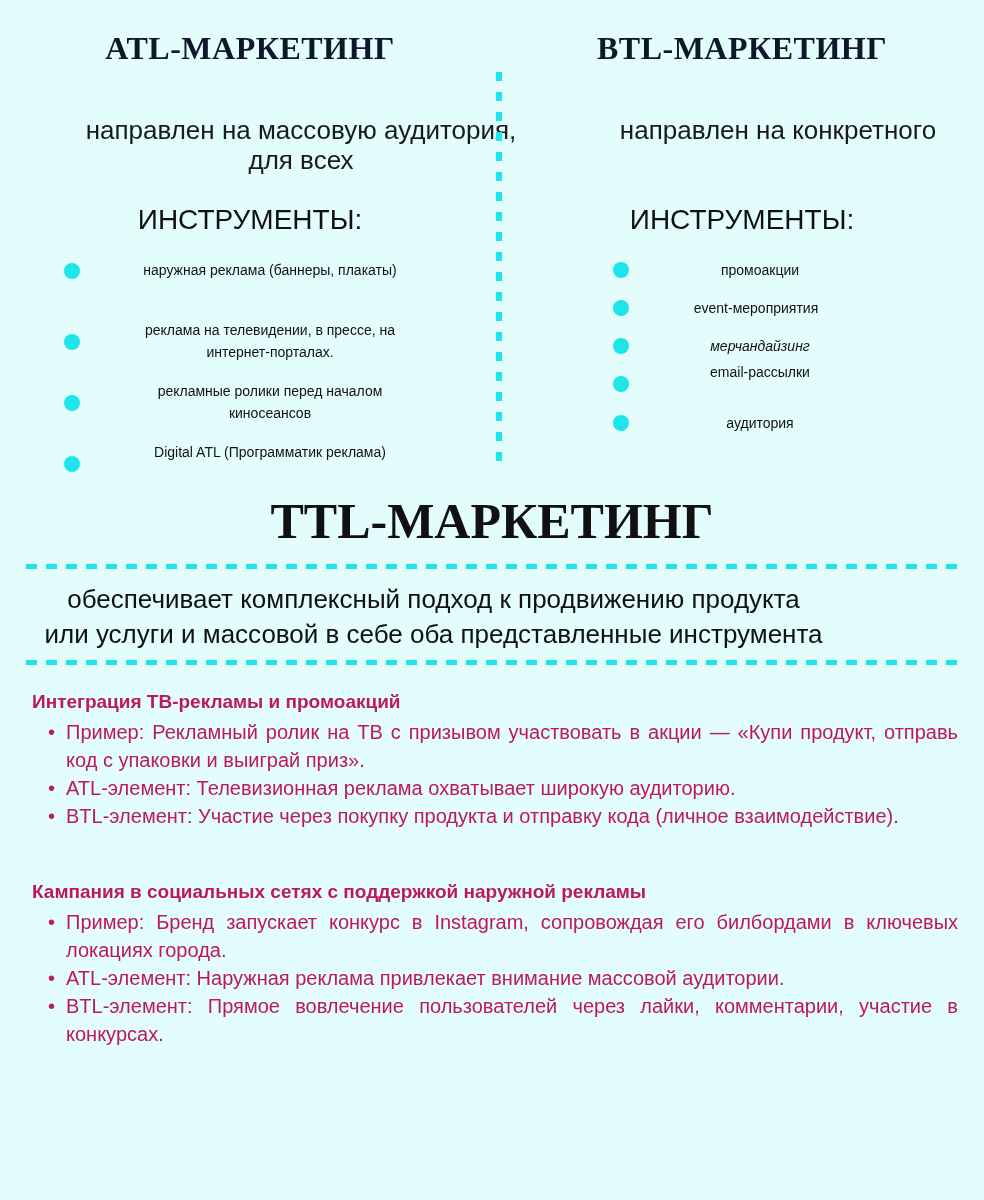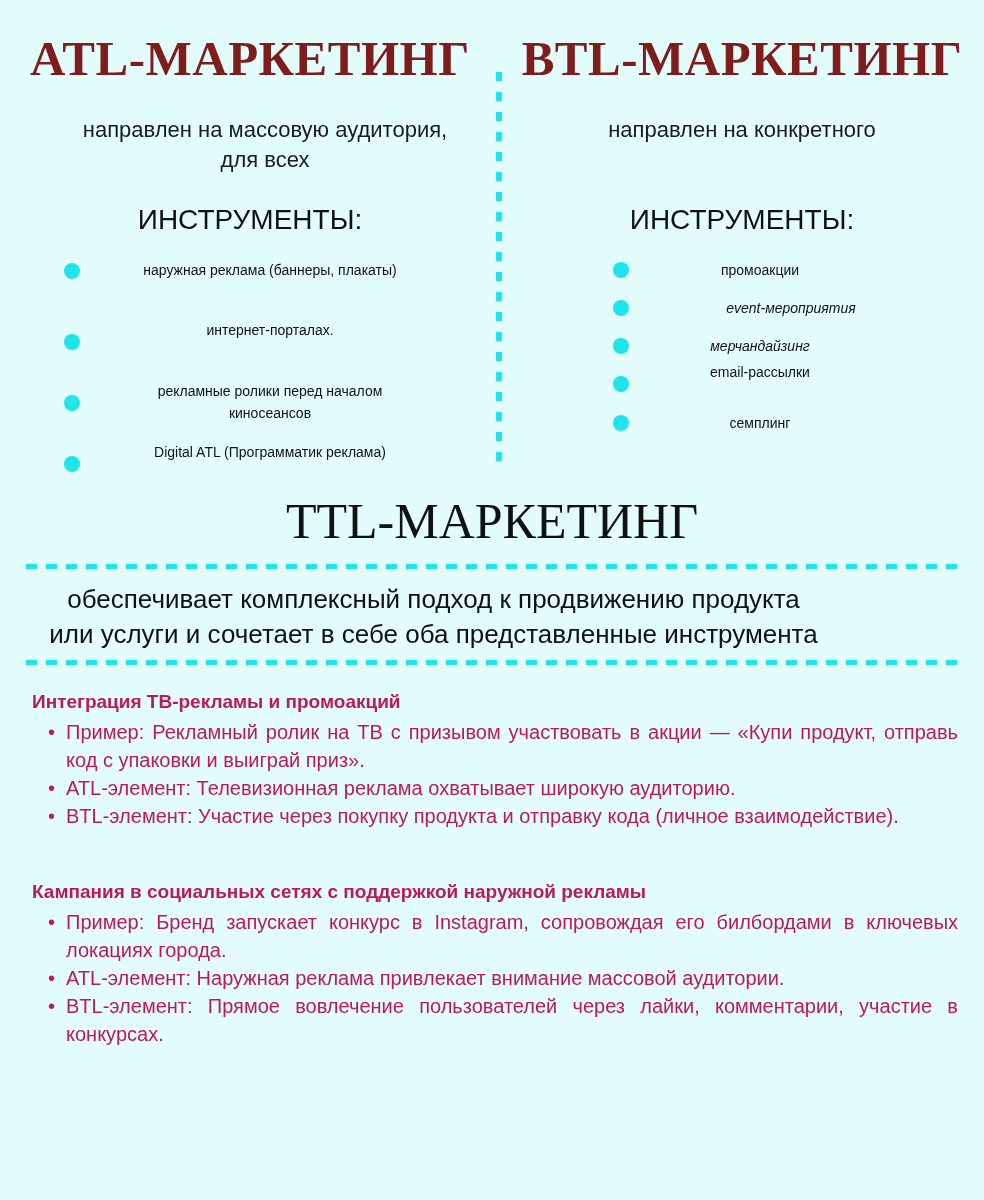--- a/index.html
+++ b/index.html
@@ -8,32 +8,33 @@
       background: #e3fdfd;
       color: #111;
       font-family: "Liberation Sans", sans-serif;
       position: relative;
       overflow: hidden;
     }
     .col-title {
       position: absolute;
       font-family: "Liberation Serif", serif;
       font-weight: bold;
-      font-size: 49px;
+      font-size: 32px;
       letter-spacing: 0.5px;
-      color: #7f1d1d;
+      color: #0f172a;
       text-align: center;
       white-space: nowrap;
     }
     .col-desc {
       position: absolute;
-      font-size: 22px;
+      font-size: 26px;
       line-height: 30px;
       text-align: center;
       color: #1a1a1a;
+      margin-left: 36px;
     }
     .col-sub {
       position: absolute;
       font-size: 28px;
       text-align: center;
       color: #111;
     }
     .vsep {
       position: absolute;
       left: 496px;
@@ -56,21 +57,21 @@
       height: 16px;
       border-radius: 50%;
       background: #1de5ea;
     }
     .ttl-title {
       position: absolute;
       left: 0; width: 984px;
       top: 492px;
       text-align: center;
       font-family: "Liberation Serif", serif;
-      font-weight: normal;
+      font-weight: bold;
       font-size: 50px;
       color: #111;
     }
     .hsep {
       position: absolute;
       left: 26px;
       width: 932px;
       height: 5px;
       background-image: linear-gradient(to right, #1de5ea 0 11px, transparent 11px 20px);
       background-size: 20px 5px;
@@ -124,20 +125,21 @@
   <div class="col-sub" style="left:0; width:500px; top:204px;">ИНСТРУМЕНТЫ:</div>
 
   <div>
     <span class="dot" style="left:64px; top:263px;"></span>
     <div class="tool" style="left:80px; width:380px; top:259px;">
       <div>наружная реклама (баннеры, плакаты)</div>
     </div>
 
     <span class="dot" style="left:64px; top:334px;"></span>
     <div class="tool" style="left:80px; width:380px; top:319px;">
+      <div>реклама на телевидении, в прессе, на</div>
       <div>интернет-порталах.</div>
     </div>
 
     <span class="dot" style="left:64px; top:395px;"></span>
     <div class="tool" style="left:80px; width:380px; top:380px;">
       <div>рекламные ролики перед началом</div>
       <div>киносеансов</div>
     </div>
 
     <span class="dot" style="left:64px; top:456px;"></span>
@@ -154,39 +156,39 @@
   <div class="col-desc" style="left:500px; width:484px; top:115px;">
     <div>направлен на конкретного</div>
   </div>
   <div class="col-sub" style="left:500px; width:484px; top:204px;">ИНСТРУМЕНТЫ:</div>
 
   <div>
     <span class="dot" style="left:613px; top:262px;"></span>
     <div class="tool" style="left:660px; width:200px; top:259px;">промоакции</div>
 
     <span class="dot" style="left:613px; top:300px;"></span>
-    <div class="tool" style="left:691px; width:200px; top:297px;font-style:italic;">event-мероприятия</div>
+    <div class="tool" style="left:656px; width:200px; top:297px;">event-мероприятия</div>
 
     <span class="dot" style="left:613px; top:338px;"></span>
     <div class="tool" style="left:660px; width:200px; top:335px;font-style:italic;">мерчандайзинг</div>
 
     <span class="dot" style="left:613px; top:376px;"></span>
     <div class="tool" style="left:660px; width:200px; top:361px;">email-рассылки</div>
 
     <span class="dot" style="left:613px; top:415px;"></span>
-    <div class="tool" style="left:660px; width:200px; top:412px;">семплинг</div>
+    <div class="tool" style="left:660px; width:200px; top:412px;">аудитория</div>
   </div>
 </div>
 
 <div>
   <h1 class="ttl-title">TTL-МАРКЕТИНГ</h1>
   <div class="hsep" style="top:564px;"></div>
   <div class="ttl-desc">
     <div>обеспечивает комплексный подход к продвижению продукта</div>
-    <div>или услуги и сочетает в себе оба представленные инструмента</div>
+    <div>или услуги и массовой в себе оба представленные инструмента</div>
   </div>
   <div class="hsep" style="top:660px;"></div>
 </div>
 
 <div class="example" style="top:688px;">
   <div class="example-title">Интеграция ТВ-рекламы и промоакций</div>
   <ul>
     <li><span class="bullet">•</span><span>Пример: Рекламный ролик на ТВ с призывом участвовать в акции — «Купи продукт, отправь код с упаковки и выиграй приз».</span></li>
     <li><span class="bullet">•</span><span>ATL-элемент: Телевизионная реклама охватывает широкую аудиторию.</span></li>
     <li><span class="bullet">•</span><span>BTL-элемент: Участие через покупку продукта и отправку кода (личное взаимодействие).</span></li>

